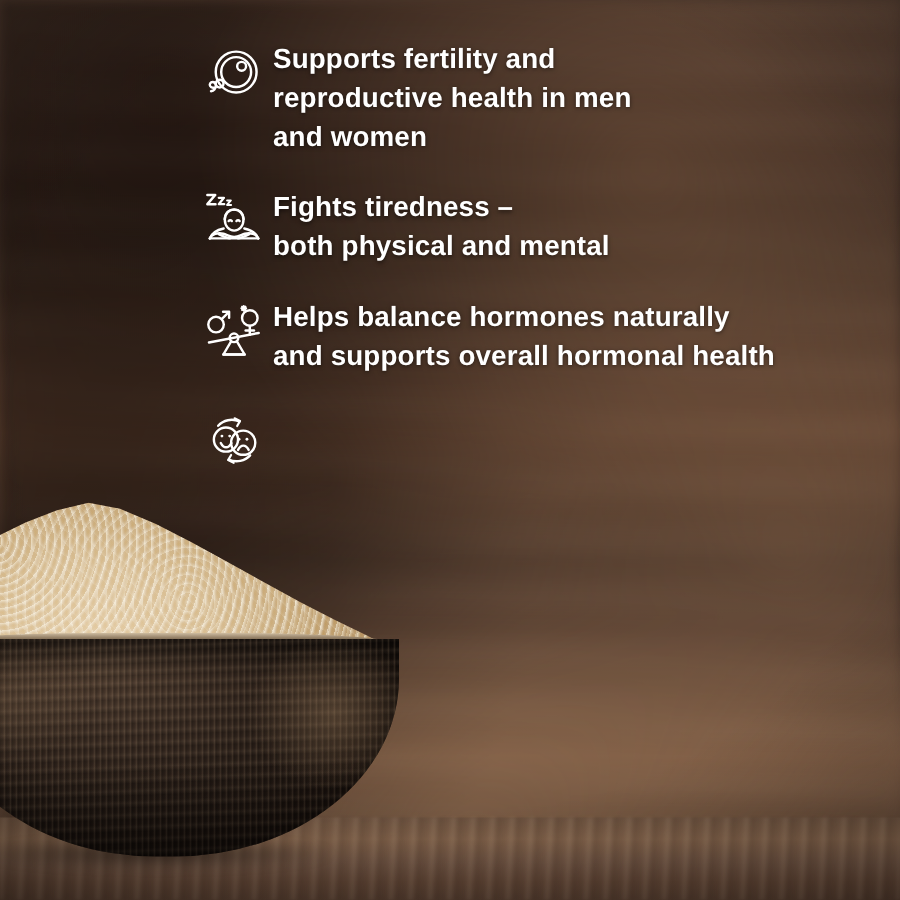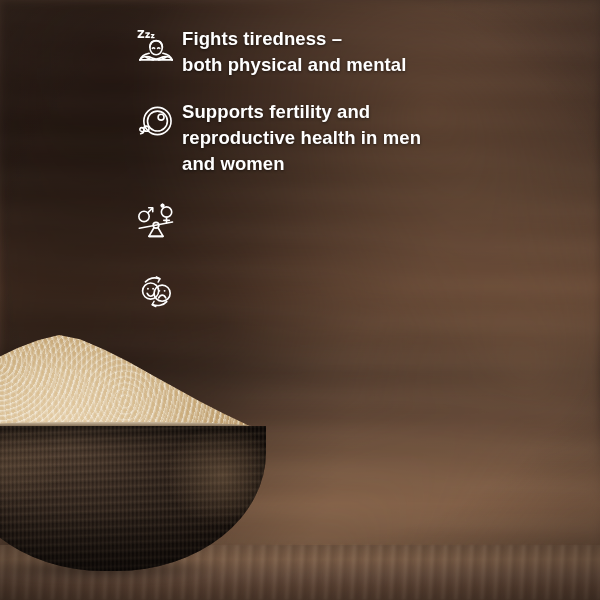--- a/index.html
+++ b/index.html
@@ -250,20 +250,40 @@
     <div class="bowl-texture"></div>
     <div class="bowl-hl"></div>
   </div>
 
   <div class="features">
 
     <div class="feature">
       <span class="feature-icon">
         <svg viewBox="0 0 48 48" fill="none" stroke="#ffffff" stroke-width="1.7" stroke-linecap="round" stroke-linejoin="round">
 
+          <circle cx="25.5" cy="23" r="14.2"></circle>
+
+          <circle cx="25.5" cy="23" r="10.4"></circle>
+
+          <circle cx="29.3" cy="19.0" r="3.1"></circle>
+
+          <circle cx="14.0" cy="31.0" r="2.7"></circle>
+
+          <path d="M12.0 33.0c-1.6 1.5-3.8 1.1-4.6-.3-.7-1.3.2-2.8 1.7-2.8 1.4 0 2.3 1.2 2.3 2.7 0 1.8-1.4 3.4-3.4 3.7"></path>
+        </svg>
+      </span>
+      <span class="feature-text">Supports fertility and
+reproductive health in men
+and women</span>
+    </div>
+
+    <div class="feature">
+      <span class="feature-icon">
+        <svg viewBox="0 0 48 48" fill="none" stroke="#ffffff" stroke-width="1.7" stroke-linecap="round" stroke-linejoin="round">
+
           <path d="M5.5 5.2h5.4L5.5 11.6h5.6" stroke-width="1.8"></path>
           <path d="M13.4 7.2h3.6l-3.6 4.4h3.8" stroke-width="1.6"></path>
           <path d="M19.2 9.0h2.6l-2.6 3.1h2.8" stroke-width="1.4"></path>
 
           <path d="M17.6 22.3c0-4.0 2.9-6.9 6.5-6.9s6.5 2.9 6.5 6.9c0 4.6-2.9 7.7-6.5 7.7s-6.5-3.1-6.5-7.7z"></path>
 
           <path d="M17.5 22.0c.3-4.3 3.1-6.7 6.6-6.7 3.5 0 6.3 2.4 6.6 6.7"></path>
 
           <path d="M20.3 23.3c.6-.7 1.6-.7 2.2 0"></path>
           <path d="M25.7 23.3c.6-.7 1.6-.7 2.2 0"></path>
@@ -278,58 +298,40 @@
         </svg>
       </span>
       <span class="feature-text">Fights tiredness –
 both physical and mental</span>
     </div>
 
     <div class="feature">
       <span class="feature-icon">
         <svg viewBox="0 0 48 48" fill="none" stroke="#ffffff" stroke-width="1.7" stroke-linecap="round" stroke-linejoin="round">
 
-          <circle cx="25.5" cy="23" r="14.2"></circle>
-
-          <circle cx="25.5" cy="23" r="10.4"></circle>
-
-          <circle cx="29.3" cy="19.0" r="3.1"></circle>
-
-          <circle cx="14.0" cy="31.0" r="2.7"></circle>
-
-          <path d="M12.0 33.0c-1.6 1.5-3.8 1.1-4.6-.3-.7-1.3.2-2.8 1.7-2.8 1.4 0 2.3 1.2 2.3 2.7 0 1.8-1.4 3.4-3.4 3.7"></path>
-        </svg>
-      </span>
-      <span class="feature-text">Supports fertility and
-reproductive health in men
-and women</span>
-    </div>
-
-    <div class="feature">
-      <span class="feature-icon">
-        <svg viewBox="0 0 48 48" fill="none" stroke="#ffffff" stroke-width="1.7" stroke-linecap="round" stroke-linejoin="round">
-
           <circle cx="11.5" cy="19.2" r="5.4"></circle>
           <path d="M15.6 15.2l4.6-4.5"></path>
           <path d="M16.4 10.2h4.2v4.2"></path>
 
           <circle cx="35.0" cy="14.6" r="5.4"></circle>
           <path d="M35.0 20.2v6.0"></path>
           <path d="M32.1 23.3h5.8"></path>
 
           <path d="M30.8 6.2v3.4M29.1 7.9h3.4M29.6 6.7l2.4 2.4M32.0 6.7l-2.4 2.4" stroke-width="1.4"></path>
 
           <path d="M6.6 31.6L41.2 25.0"></path>
 
           <circle cx="24.0" cy="28.4" r="3.0"></circle>
 
           <path d="M22.0 30.8L16.6 40.0h14.8L26.0 30.8"></path>
           <path d="M16.6 40.0h14.8"></path>
         </svg>
       </span>
+      <span class="feature-text">Helps balance hormones naturally
+and supports overall hormonal health</span>
     </div>
 
     <div class="feature">
       <span class="feature-icon">
         <svg viewBox="0 0 48 48" fill="none" stroke="#ffffff" stroke-width="1.7" stroke-linecap="round" stroke-linejoin="round">
 
           <path d="M13.0 13.4c3.6-4.0 9.6-5.3 14.8-3.0"></path>
           <path d="M24.4 8.2l3.8 1.8-2.0 3.6" stroke-width="1.5"></path>
           <path d="M35.2 34.0c-3.6 4.0-9.6 5.3-14.8 3.0"></path>
           <path d="M23.8 39.2l-3.9-1.9 2.1-3.6" stroke-width="1.5"></path>

